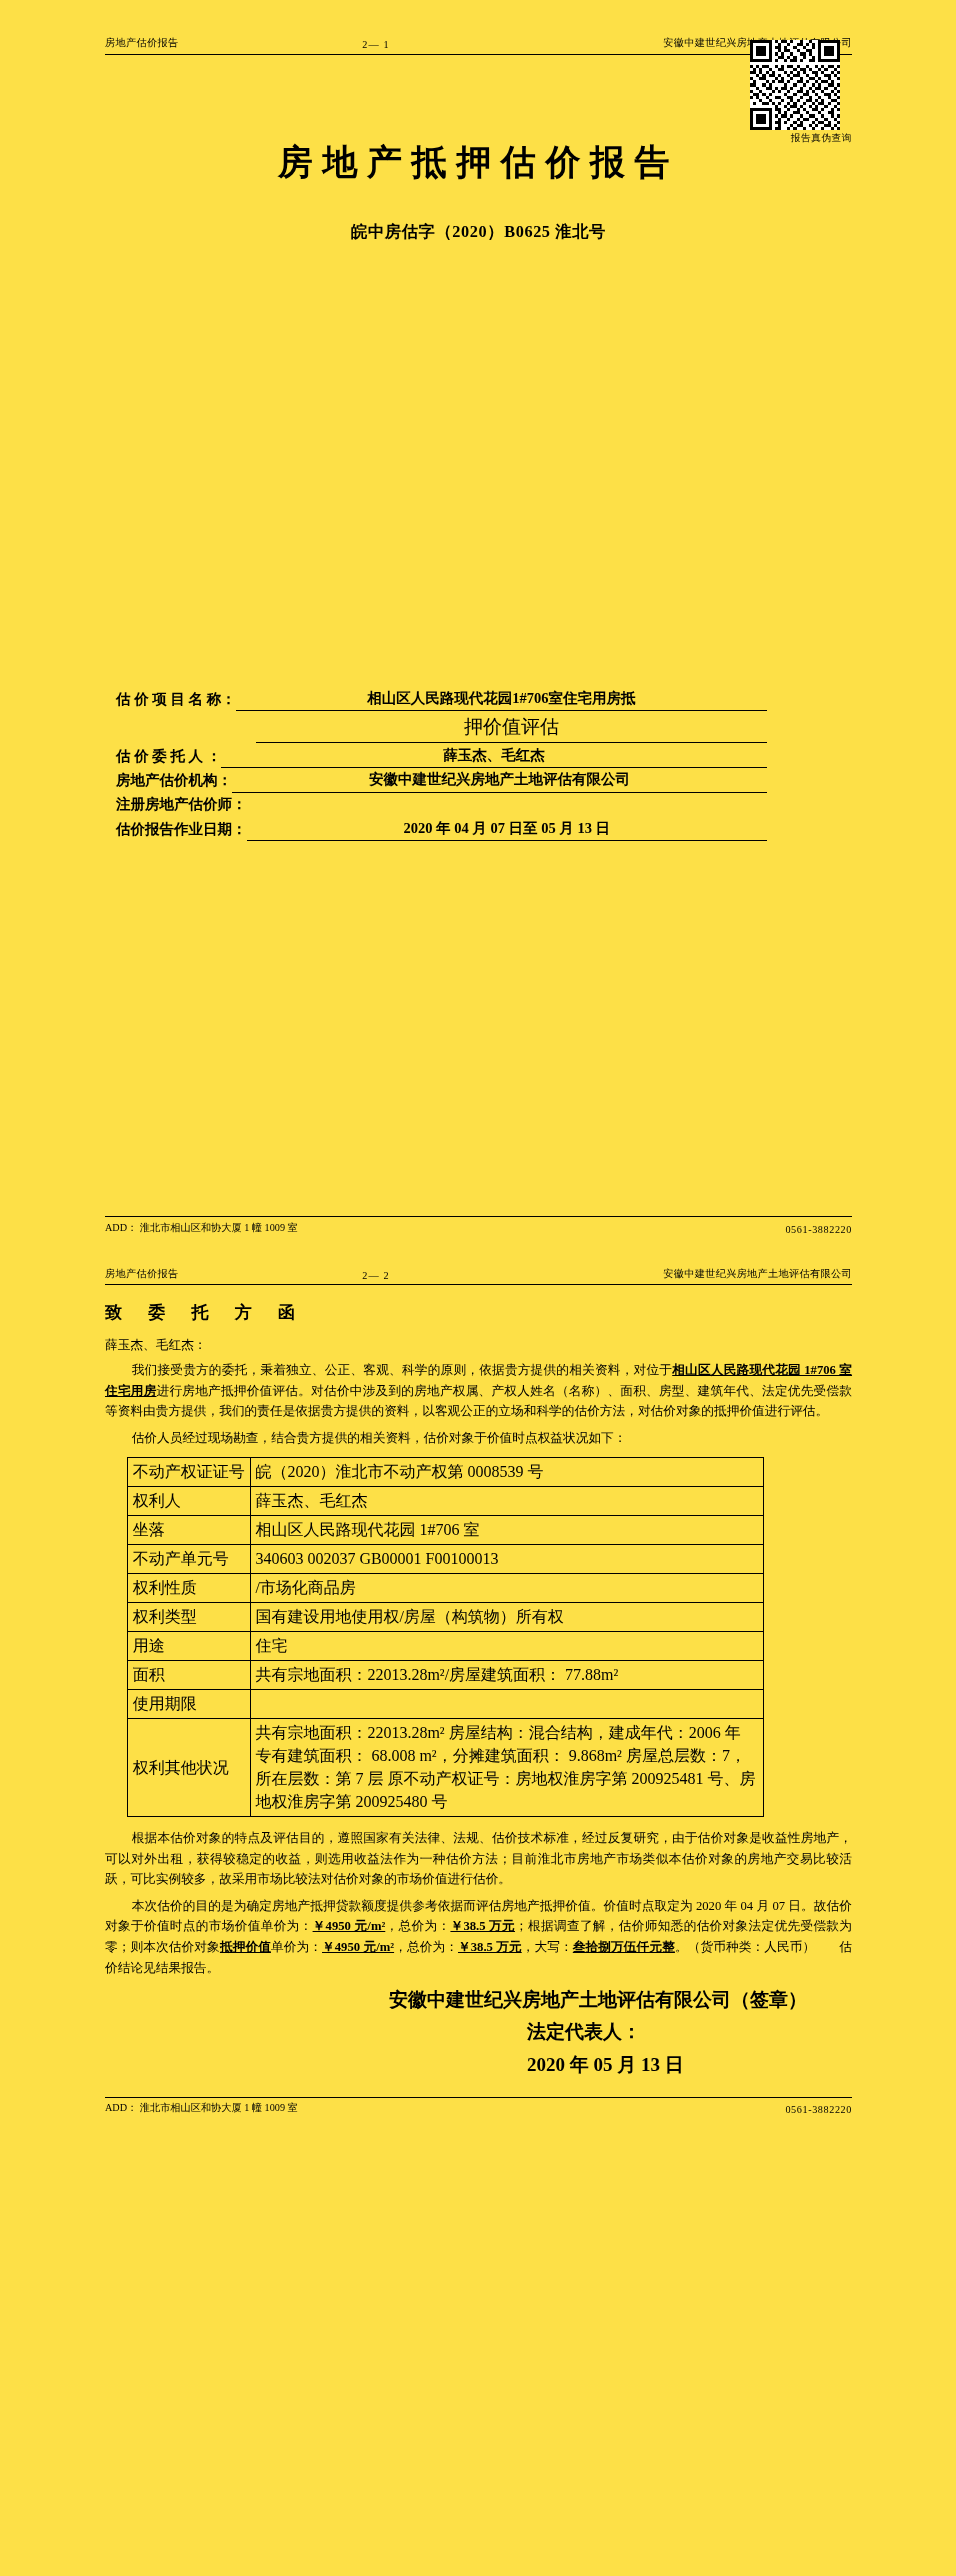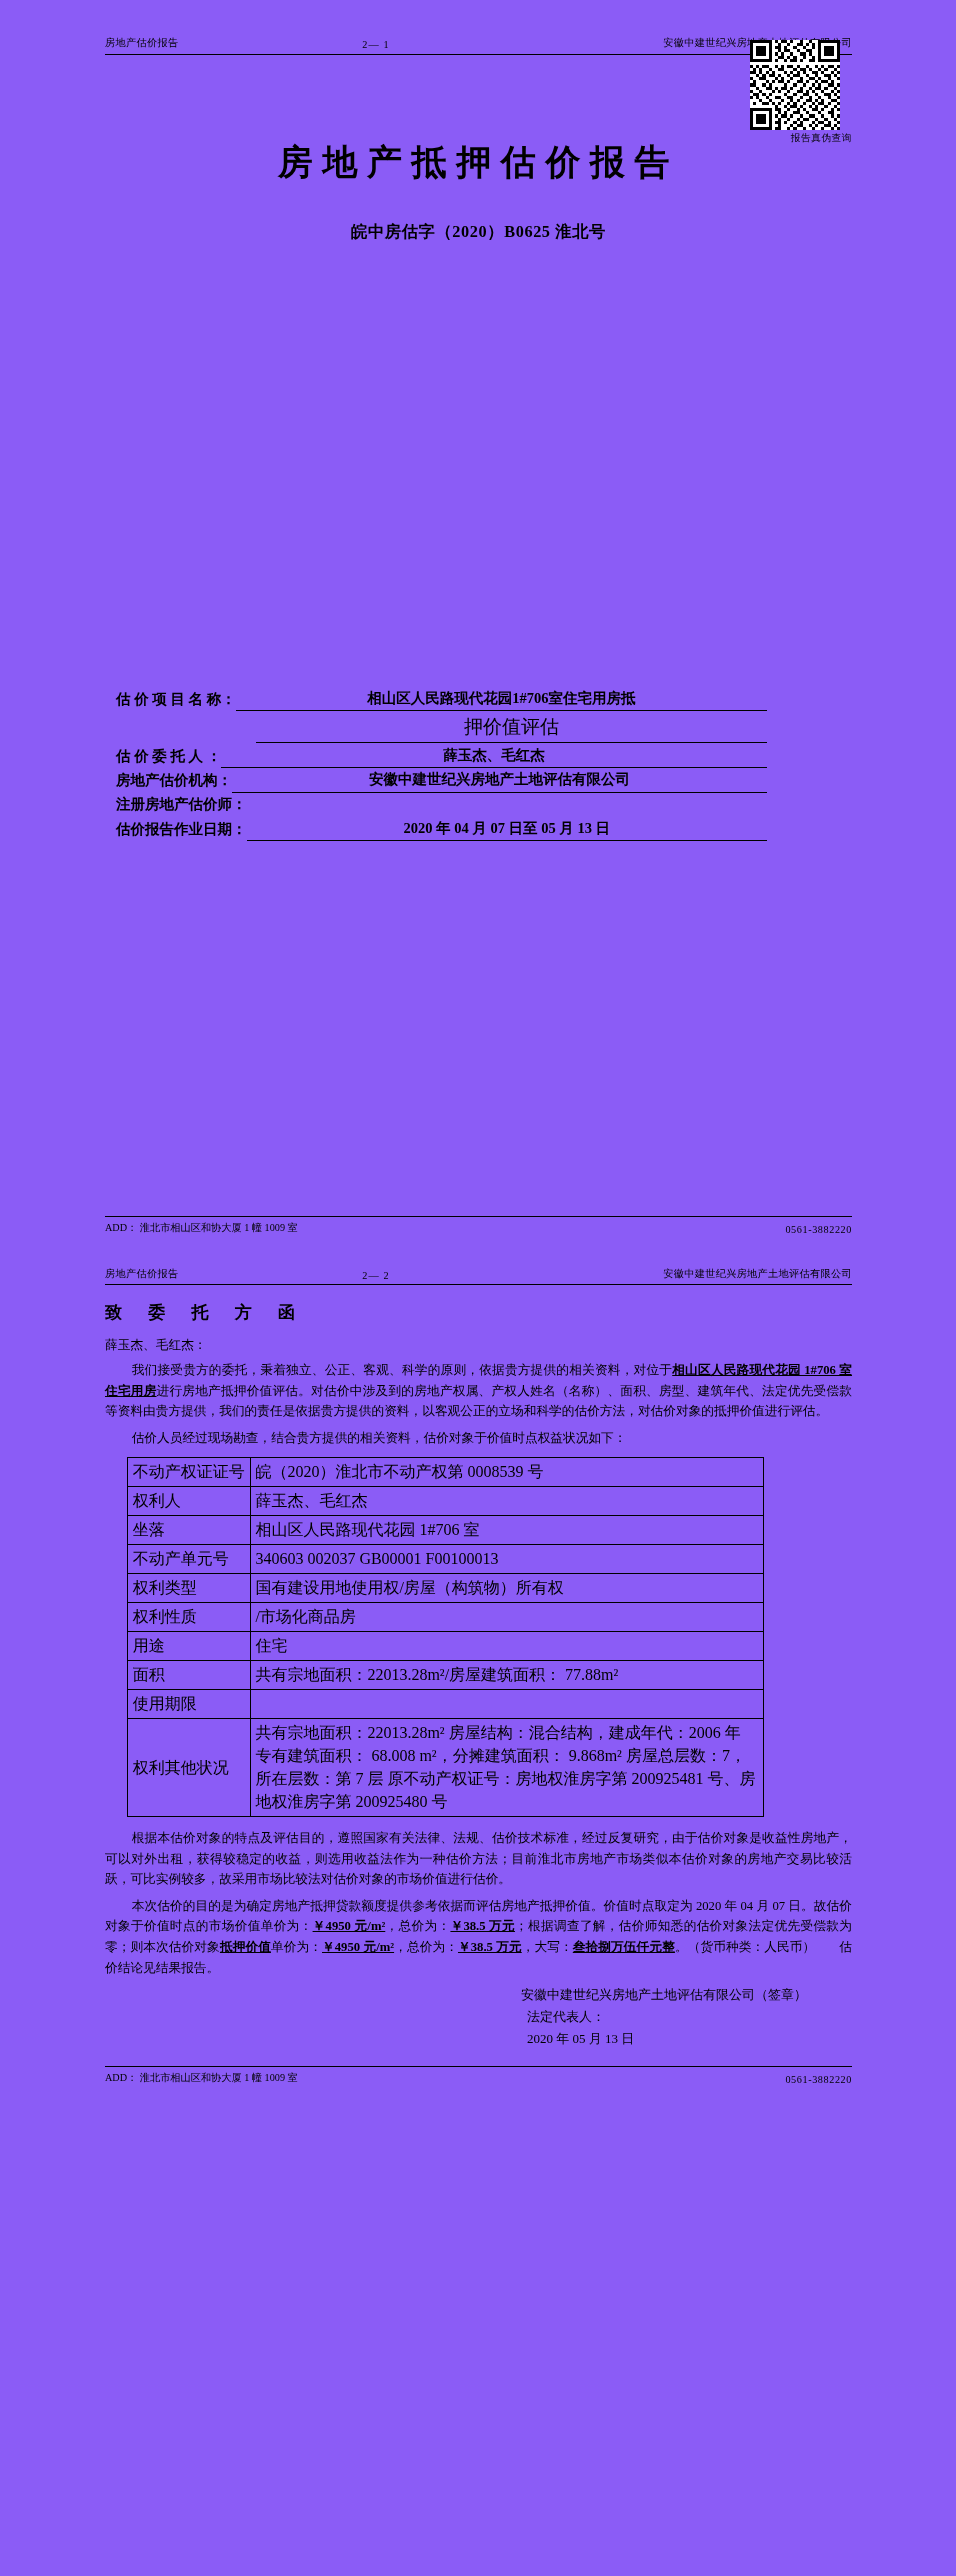--- a/index.html
+++ b/index.html
@@ -8,21 +8,21 @@
     background: #ffffff;
   }
   body {
     font-family: "Liberation Serif", "DejaVu Serif", serif;
     color: #000;
   }
   .page {
     width: 957px;
     min-height: 2576px;
     position: relative;
-    background: #8b5cf6;
+    background: #fde047;
     box-sizing: border-box;
   }
   
   .sheet {
     width: 747px;
     margin: 0 auto;
     position: relative;
   }
   .hdr-row {
     display: flex;
@@ -158,22 +158,23 @@
     line-height: 1.45;
     vertical-align: middle;
   }
   table.rights td.k {
     width: 110px;
     white-space: nowrap;
   }
 
   .sig-block {
     margin-top: 4.8px;
-    font-size: 13px;
+    font-size: 19px;
     line-height: 1.7;
+    font-weight: bold;
   }
   .sig-right { text-align: right; padding-right: 45px; }
   .sig-ind   { padding-left: 422px; }
   .p2-footer {
     margin-top: 15.7px;
   }
   .nowrap { white-space: nowrap; }
 </style>
 </head>
 <body>
@@ -506,26 +507,26 @@
         </tr>
         <tr>
           <td class="k">坐落</td>
           <td>相山区人民路现代花园 1#706 室</td>
         </tr>
         <tr>
           <td class="k">不动产单元号</td>
           <td>340603   002037   GB00001   F00100013</td>
         </tr>
         <tr>
+          <td class="k">权利性质</td>
+          <td>/市场化商品房</td>
+        </tr>
+        <tr>
           <td class="k">权利类型</td>
           <td>国有建设用地使用权/房屋（构筑物）所有权</td>
-        </tr>
-        <tr>
-          <td class="k">权利性质</td>
-          <td>/市场化商品房</td>
         </tr>
         <tr>
           <td class="k">用途</td>
           <td>住宅</td>
         </tr>
         <tr>
           <td class="k">面积</td>
           <td>共有宗地面积：22013.28m²/房屋建筑面积： 77.88m²</td>
         </tr>
         <tr style="height:18px;">

